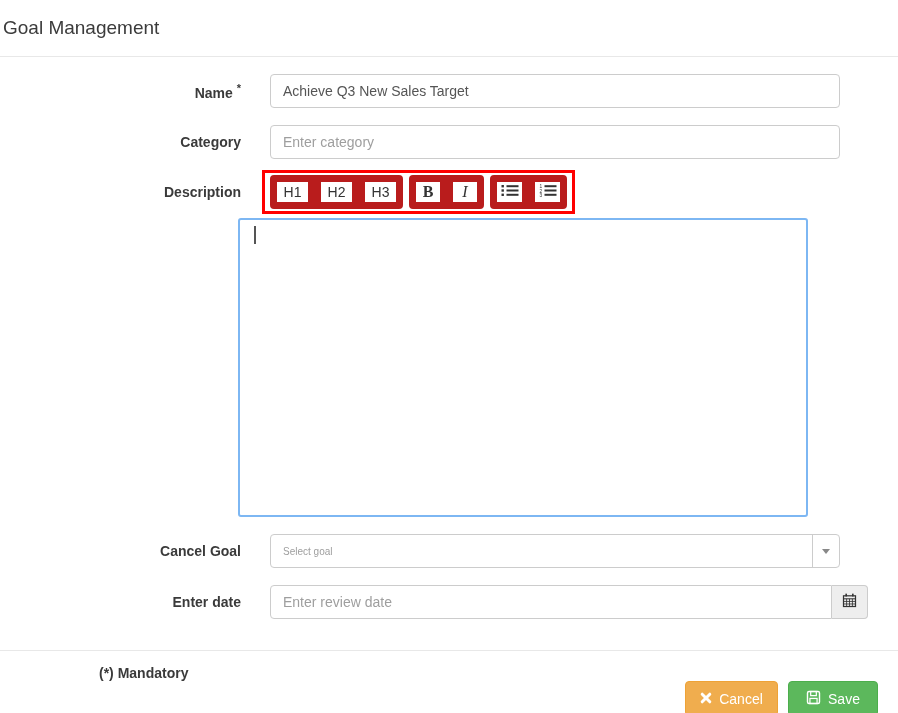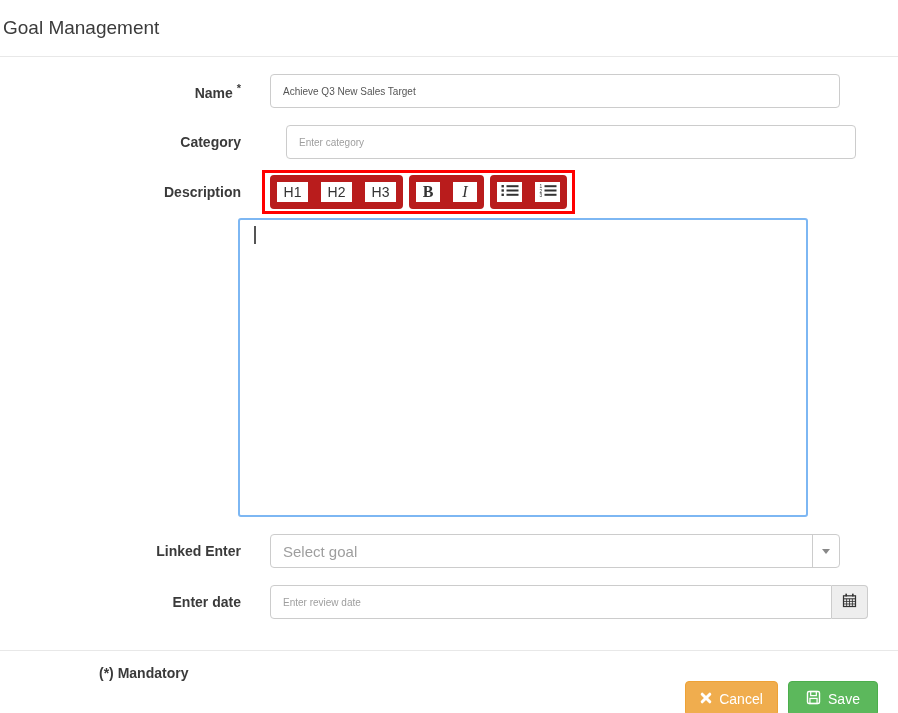--- a/index.html
+++ b/index.html
@@ -11,25 +11,25 @@
   .page-title { font-size:19px; color:#3b3b3b; font-weight:normal; }
 
   .form { padding-top:17px; }
   .frow { display:flex; align-items:center; margin-bottom:17px;margin-left:32px; }
   .flabel { width:209px; text-align:right; font-size:14px; font-weight:bold;
     color:#3a3a3a; flex-shrink:0; }
   .flabel sup { font-size:11px; }
   .fcontrol { margin-left:29px; width:570px; }
 
   .text-input { width:100%; height:34px; border:1px solid #ccc; border-radius:4px;
-    padding:6px 12px; font-size:10px; color:#555; outline:none;
+    padding:6px 12px; font-size:14px; color:#555; outline:none;
     font-family:inherit; background:#fff; }
   .text-input::placeholder { color:#9e9e9e; opacity:1; }
 
-  .row-category { margin-bottom:11px;gap:16px; }
+  .row-category { margin-bottom:11px; }
 
   
   .row-toolbar { margin-bottom:0; }
   .toolbar-highlight { margin-left:21px; border:3px solid #ff0000;
     padding:2px 5px; display:inline-flex; align-items:center; gap:6px;
     background:#fff; }
   .btn-group { display:flex; }
   .tb-btn { height:34px; background:#fff; border:7px solid #b91c1c; color:#333;
     font-size:14px; display:flex; align-items:center; justify-content:center;
     cursor:pointer; font-family:inherit; padding:0; }
@@ -46,21 +46,21 @@
     border:2px solid #7db7f3; border-radius:3px; position:relative;
     background:#fff; }
   .editor-caret { position:absolute; left:14px; top:6px; width:2px; height:18px;
     background:#555; }
   .editor-wrap { margin-bottom:17px; }
 
   
   .select-box { width:570px; height:34px; border:1px solid #ccc; border-radius:4px;
     display:flex; align-items:stretch; background:#fff; cursor:pointer; }
   .select-text { flex:1; display:flex; align-items:center; padding-left:12px;
-    font-size:15px; color:#9e9e9e; }
+    font-size:10px; color:#9e9e9e; }
   .select-arrow { width:27px; border-left:1px solid #ccc; display:flex;
     align-items:center; justify-content:center; }
   .arrow-triangle { width:0; height:0; border-left:4px solid transparent;
     border-right:4px solid transparent; border-top:5px solid #888; }
 
   .row-review { margin-bottom:0; }
   .input-group { display:flex; width:598px; }
   .input-group .text-input { border-radius:4px 0 0 4px; flex:1; }
   .addon { width:36px; background:#eee; border:1px solid #ccc; border-left:none;
     border-radius:0 4px 4px 0; display:flex; align-items:center;
@@ -142,21 +142,21 @@
     </div>
   </div>
 
   <div class="editor-wrap">
     <div class="editor">
         <div class="editor-caret"></div>
       </div>
   </div>
 
   <div class="frow">
-    <div class="flabel">Linked Enter</div>
+    <div class="flabel">Cancel Goal</div>
     <div class="fcontrol">
       <div class="select-box">
         <span class="select-text">Select goal</span>
         <span class="select-arrow">
           <span class="arrow-triangle"></span>
         </span>
       </div>
     </div>
   </div>
 

